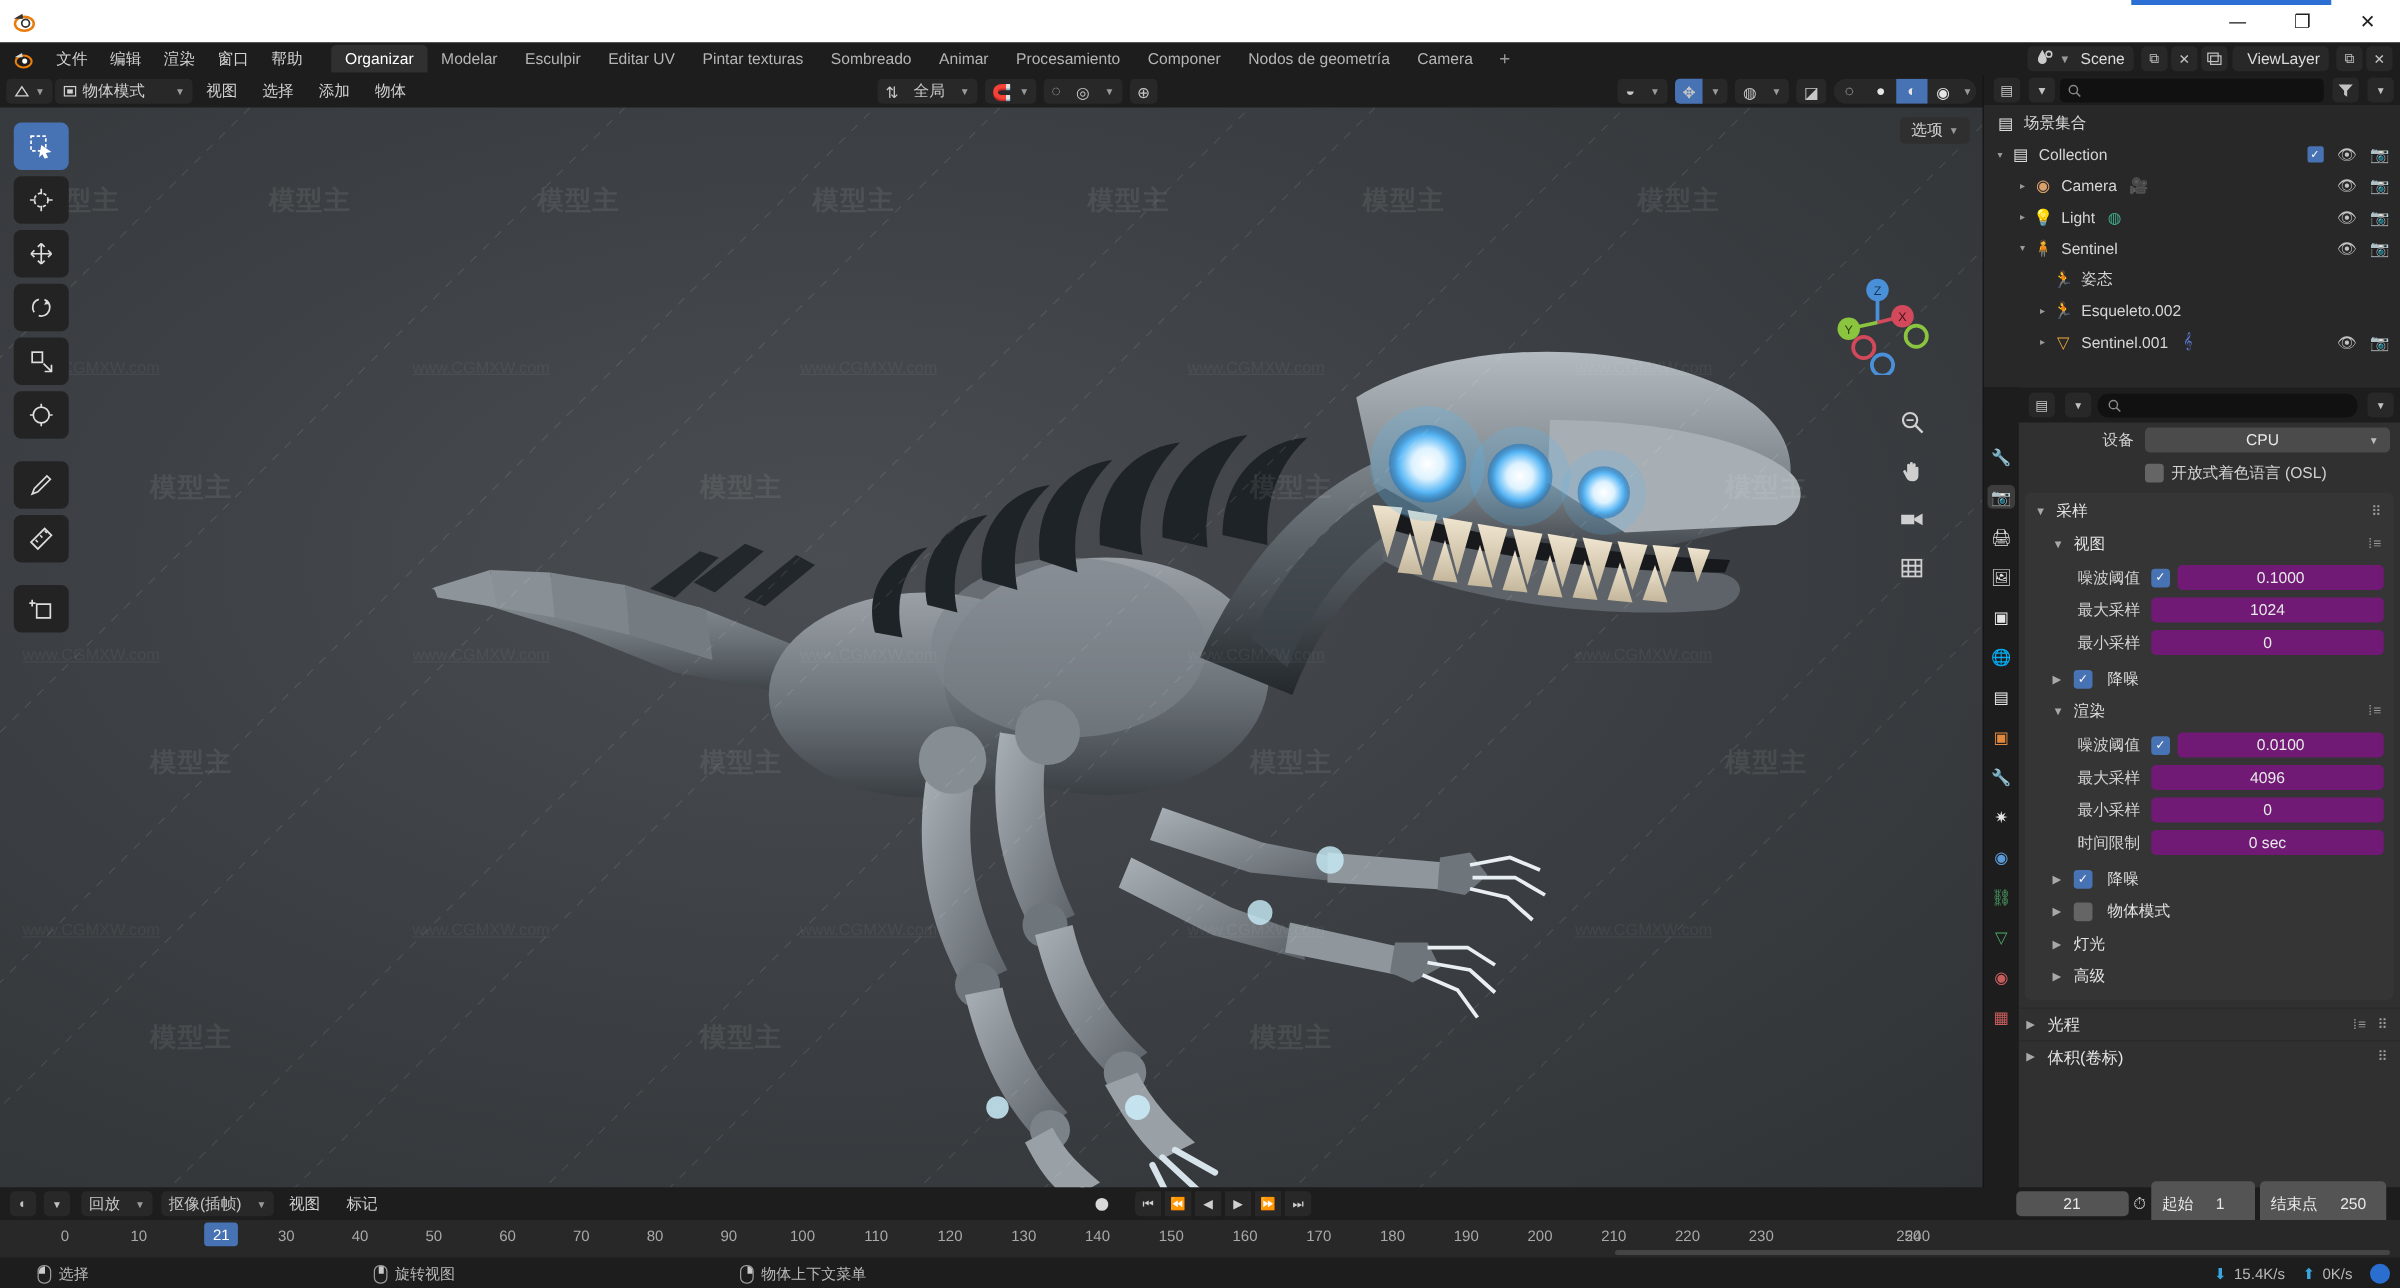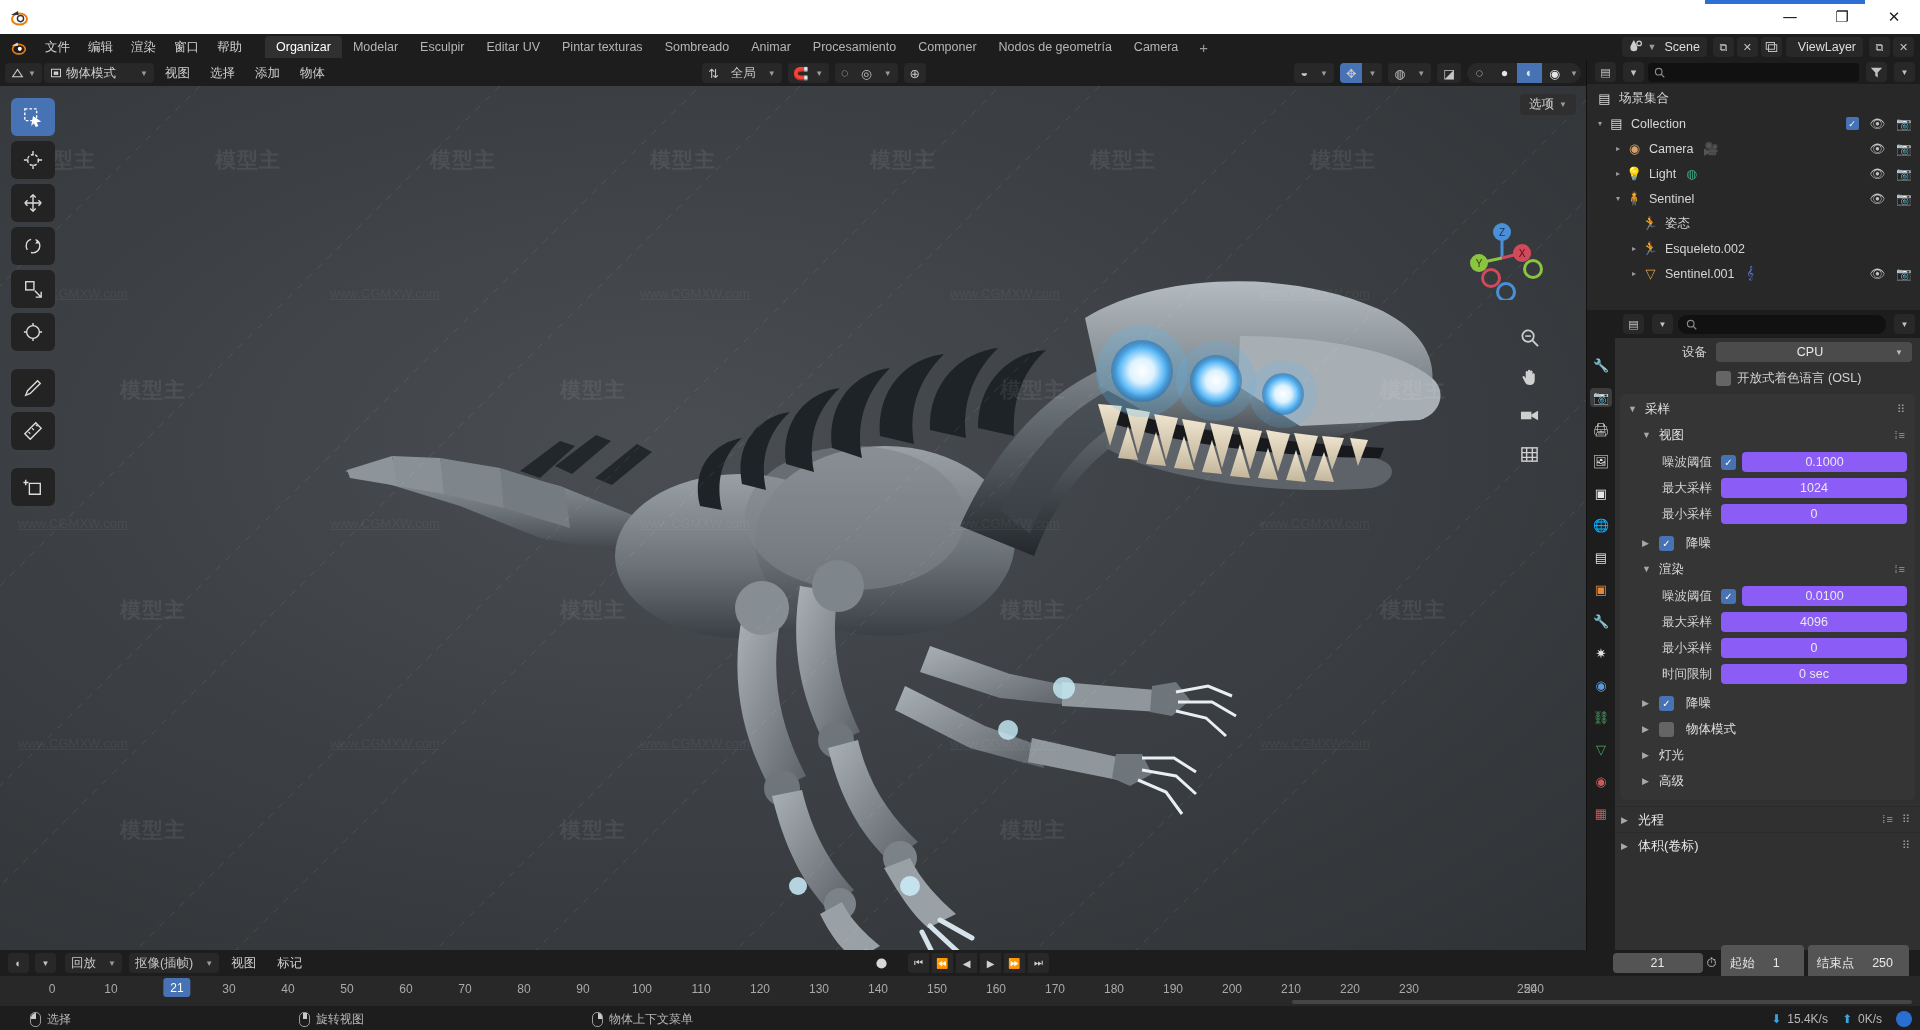--- a/index.html
+++ b/index.html
@@ -91,21 +91,21 @@
   #prop-tabs{width:28px;background:#1d1d1d;display:flex;flex-direction:column;
      align-items:center;padding-top:46px;gap:13px;font-size:13px;}
   .ptab{width:22px;height:19px;display:flex;align-items:center;justify-content:center;border-radius:4px;}
   .ptab.on{background:#3d3d3d;}
   #prop-body{flex:1;background:#303030;overflow:hidden;}
   #prop-head{height:28px;background:#1d1d1d;display:flex;align-items:center;padding:0 5px;gap:5px;}
   .pr-search{flex:1;height:19px;background:#111;border-radius:9px;display:flex;align-items:center;
     padding:0 8px;color:#777;font-size:12px;gap:5px;}
   .prow{display:flex;align-items:center;height:24px;margin:2px 8px 0 8px;font-size:12.5px;}
   .prow .plabel{width:93px;text-align:right;padding-right:9px;color:#d2d2d2;white-space:nowrap;}
-  .pfield{flex:1;height:20px;background:#8b5cf6;border-radius:4px;display:flex;
+  .pfield{flex:1;height:20px;background:#701a75;border-radius:4px;display:flex;
     align-items:center;justify-content:center;color:#e9e9e9;font-size:12.5px;}
   .cbox{width:15px;height:15px;border-radius:3px;background:#4772b3;margin-right:6px;
     display:flex;align-items:center;justify-content:center;color:#fff;font-size:10px;flex:none;}
   .cbox.off{background:#656565;}
   .psection{display:flex;align-items:center;height:26px;padding-left:8px;color:#e0e0e0;font-size:12.5px;gap:6px;}
   .psection .ar{font-size:9px;color:#a8a8a8;width:11px;}
   .pcard{background:#353535;border-radius:5px;margin:4px 5px 0 5px;padding:2px 0 6px 0;}
   .pbar{display:flex;align-items:center;height:26px;padding-left:6px;gap:6px;border-top:1px solid #2a2a2a;}
   .dots{margin-left:auto;margin-right:9px;color:#9b9b9b;font-size:11px;letter-spacing:1px;}
 

